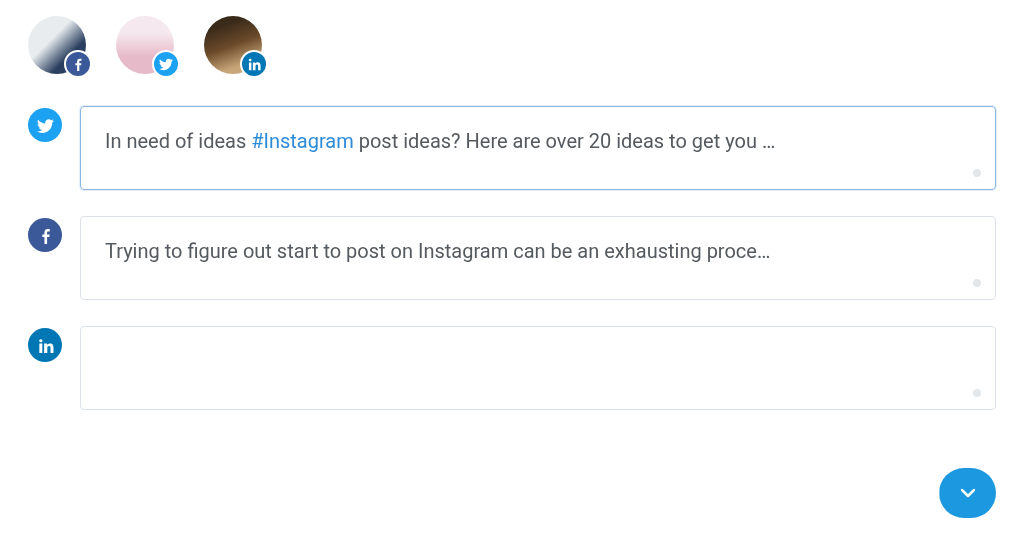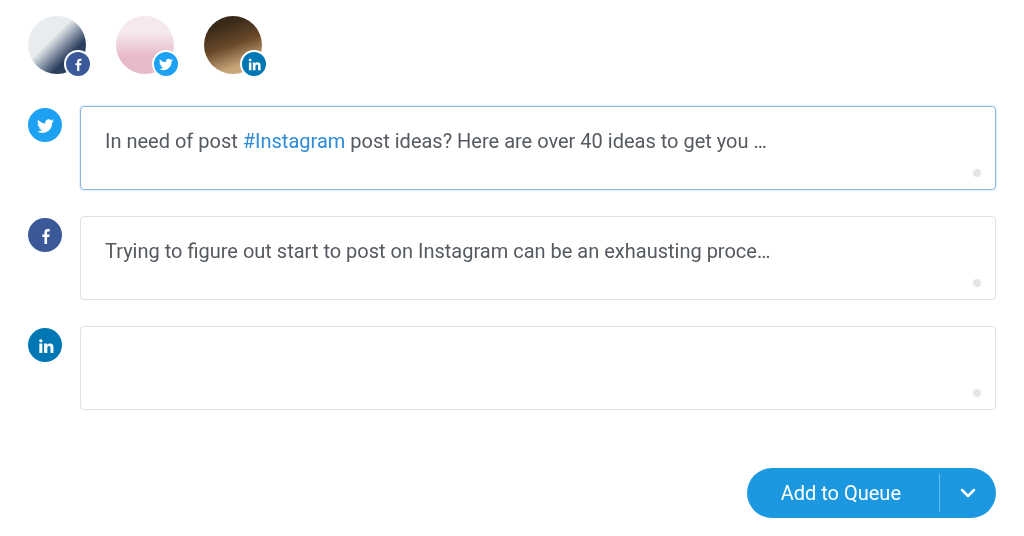--- a/index.html
+++ b/index.html
@@ -174,21 +174,21 @@
 
 <div class="rows">
 
   <div class="row">
     <div class="row-icon tw-bg">
         <svg viewBox="0 0 16 16">
           <use href="#icon-twitter"></use>
         </svg>
       </div>
     <div class="composer active">
-      <span><span>In need of post </span><span class="hashtag">#Instagram</span><span> post ideas? Here are over 40 ideas to get you …</span></span>
+      <span><span>In need of ideas </span><span class="hashtag">#Instagram</span><span> post ideas? Here are over 20 ideas to get you …</span></span>
       <div class="dot"></div>
     </div>
   </div>
 
   <div class="row">
     <div class="row-icon fb-bg">
         <svg viewBox="0 0 16 16">
           <use href="#icon-facebook"></use>
         </svg>
       </div>
@@ -206,21 +206,20 @@
       </div>
     <div class="composer">
       <div class="dot"></div>
     </div>
   </div>
 
 </div>
 
 <div class="footer">
   <div class="queue-btn">
-    <div class="label">Add to Queue</div>
     <div class="divider"></div>
     <div class="chevron-wrap">
       <svg viewBox="0 0 18 18">
           <use href="#icon-chevron"></use>
         </svg>
     </div>
   </div>
 </div>
 
 </body></html>

